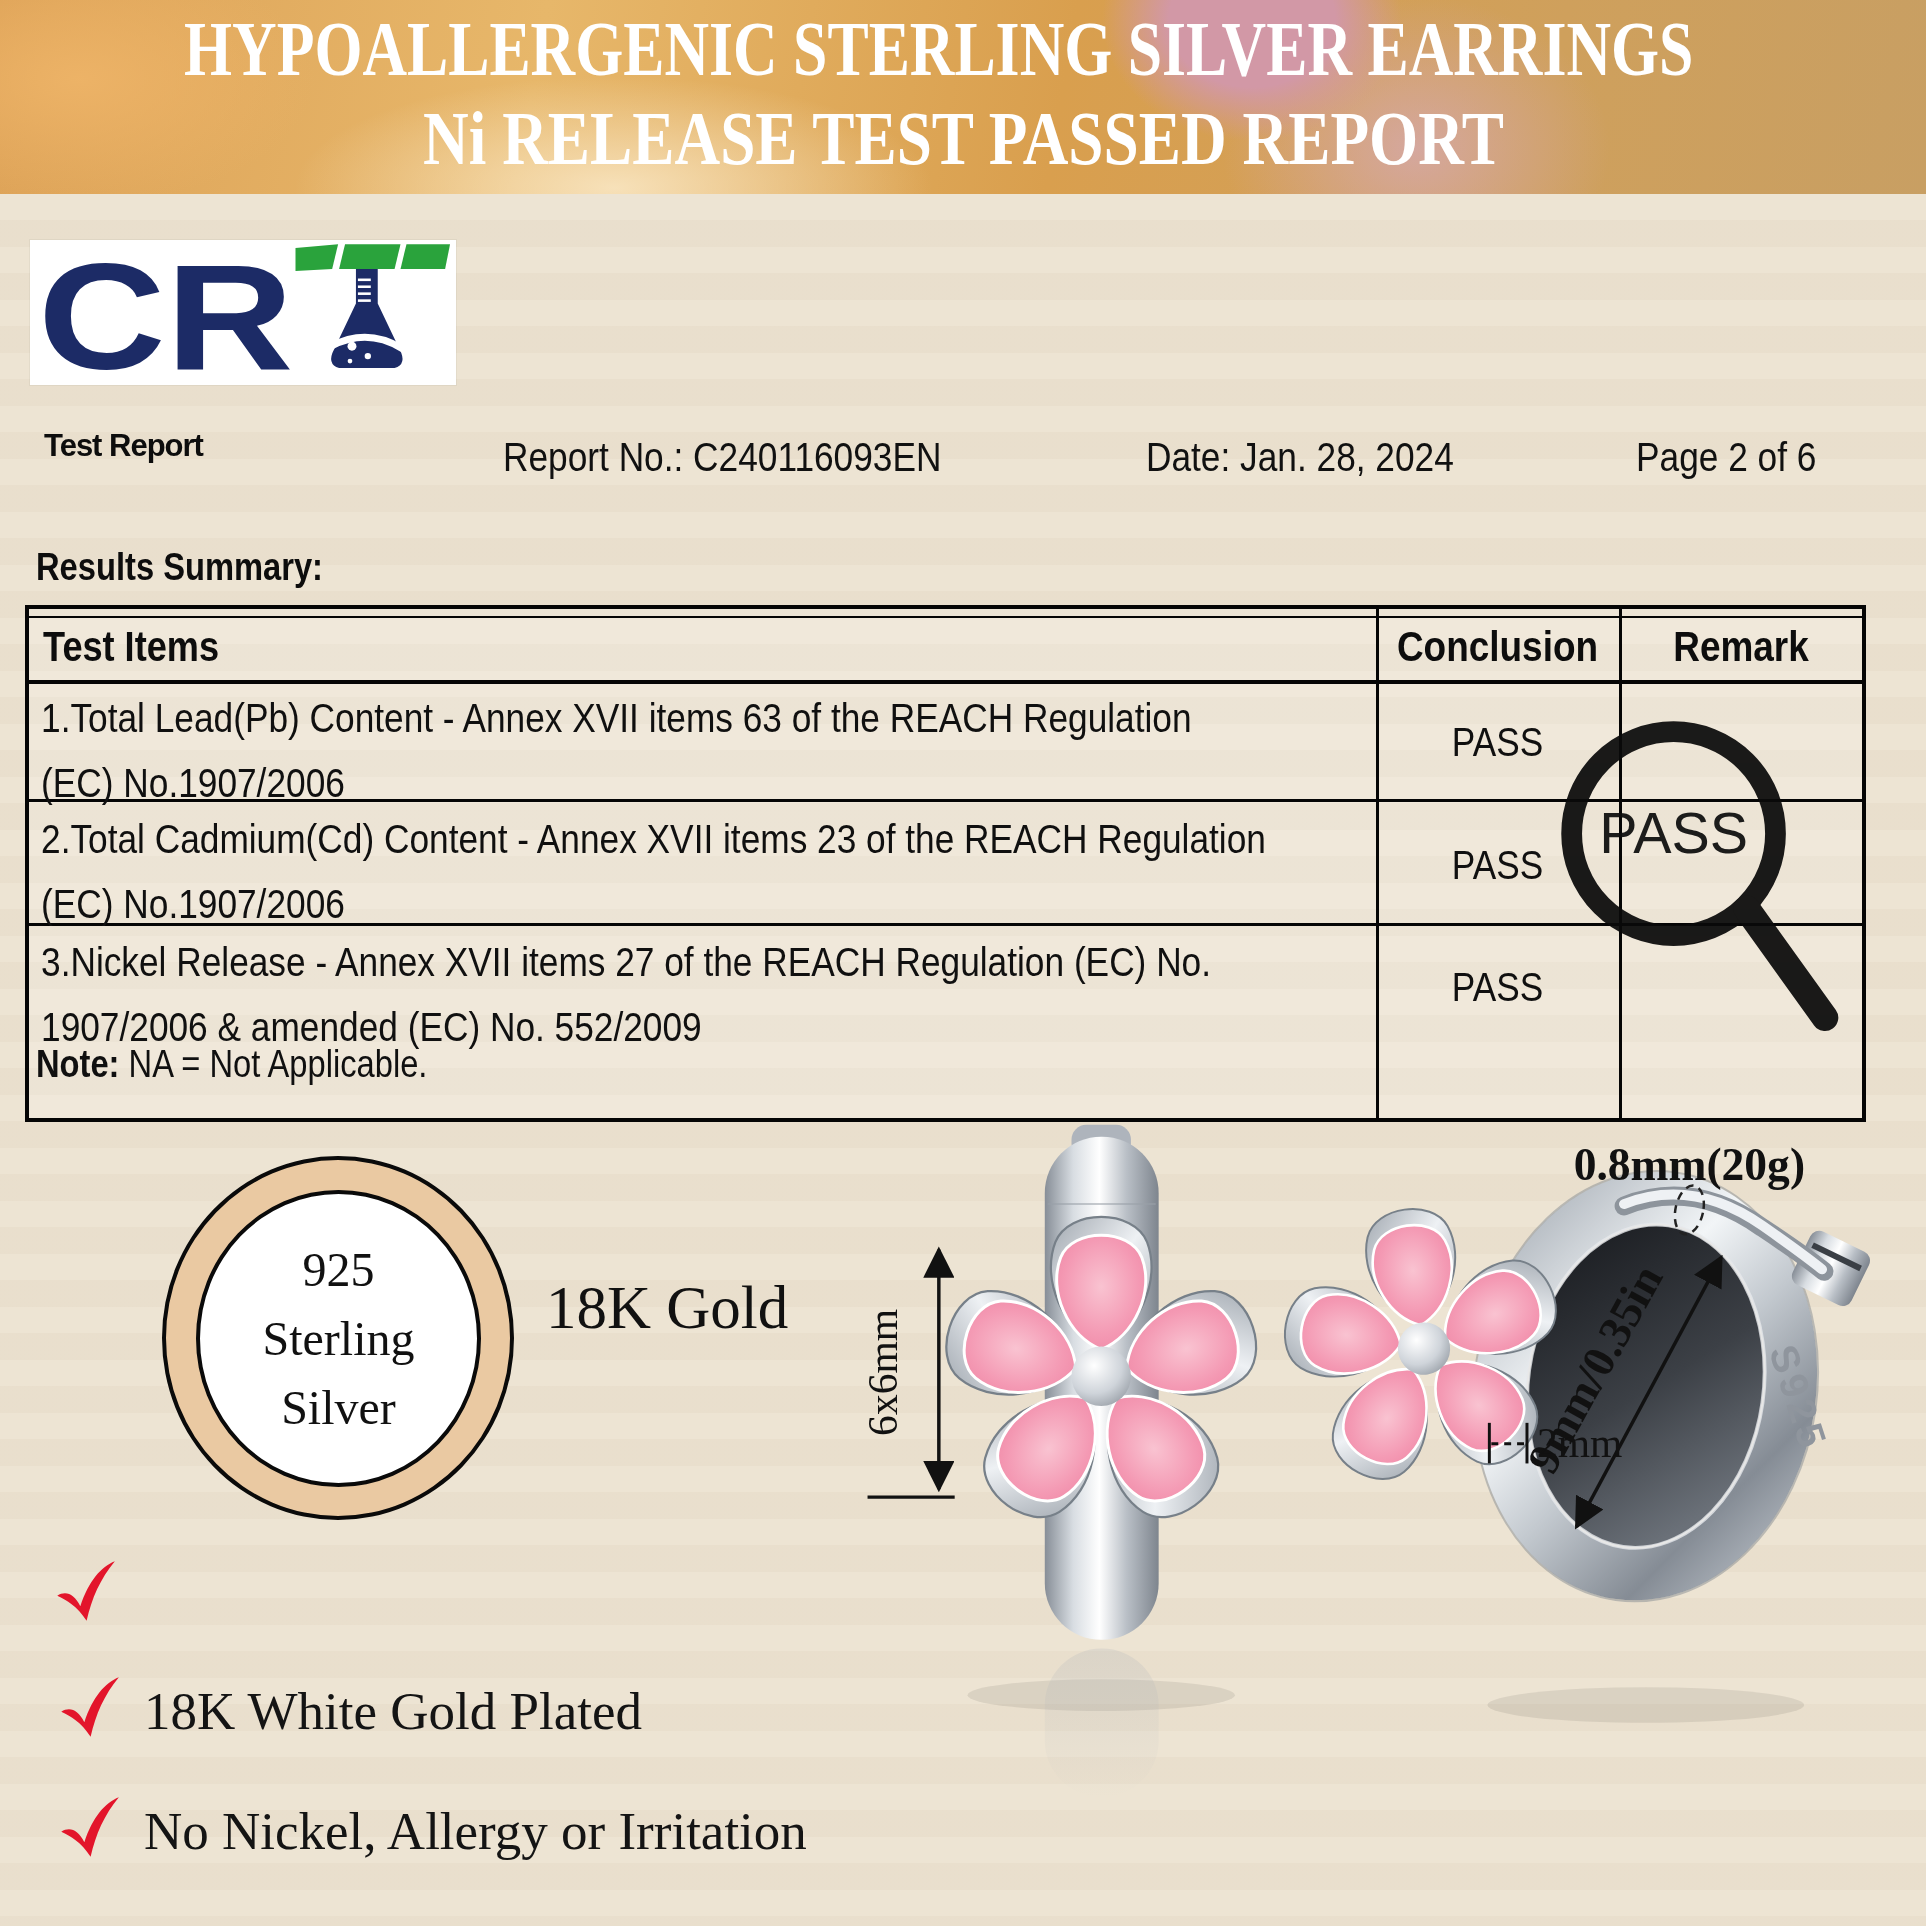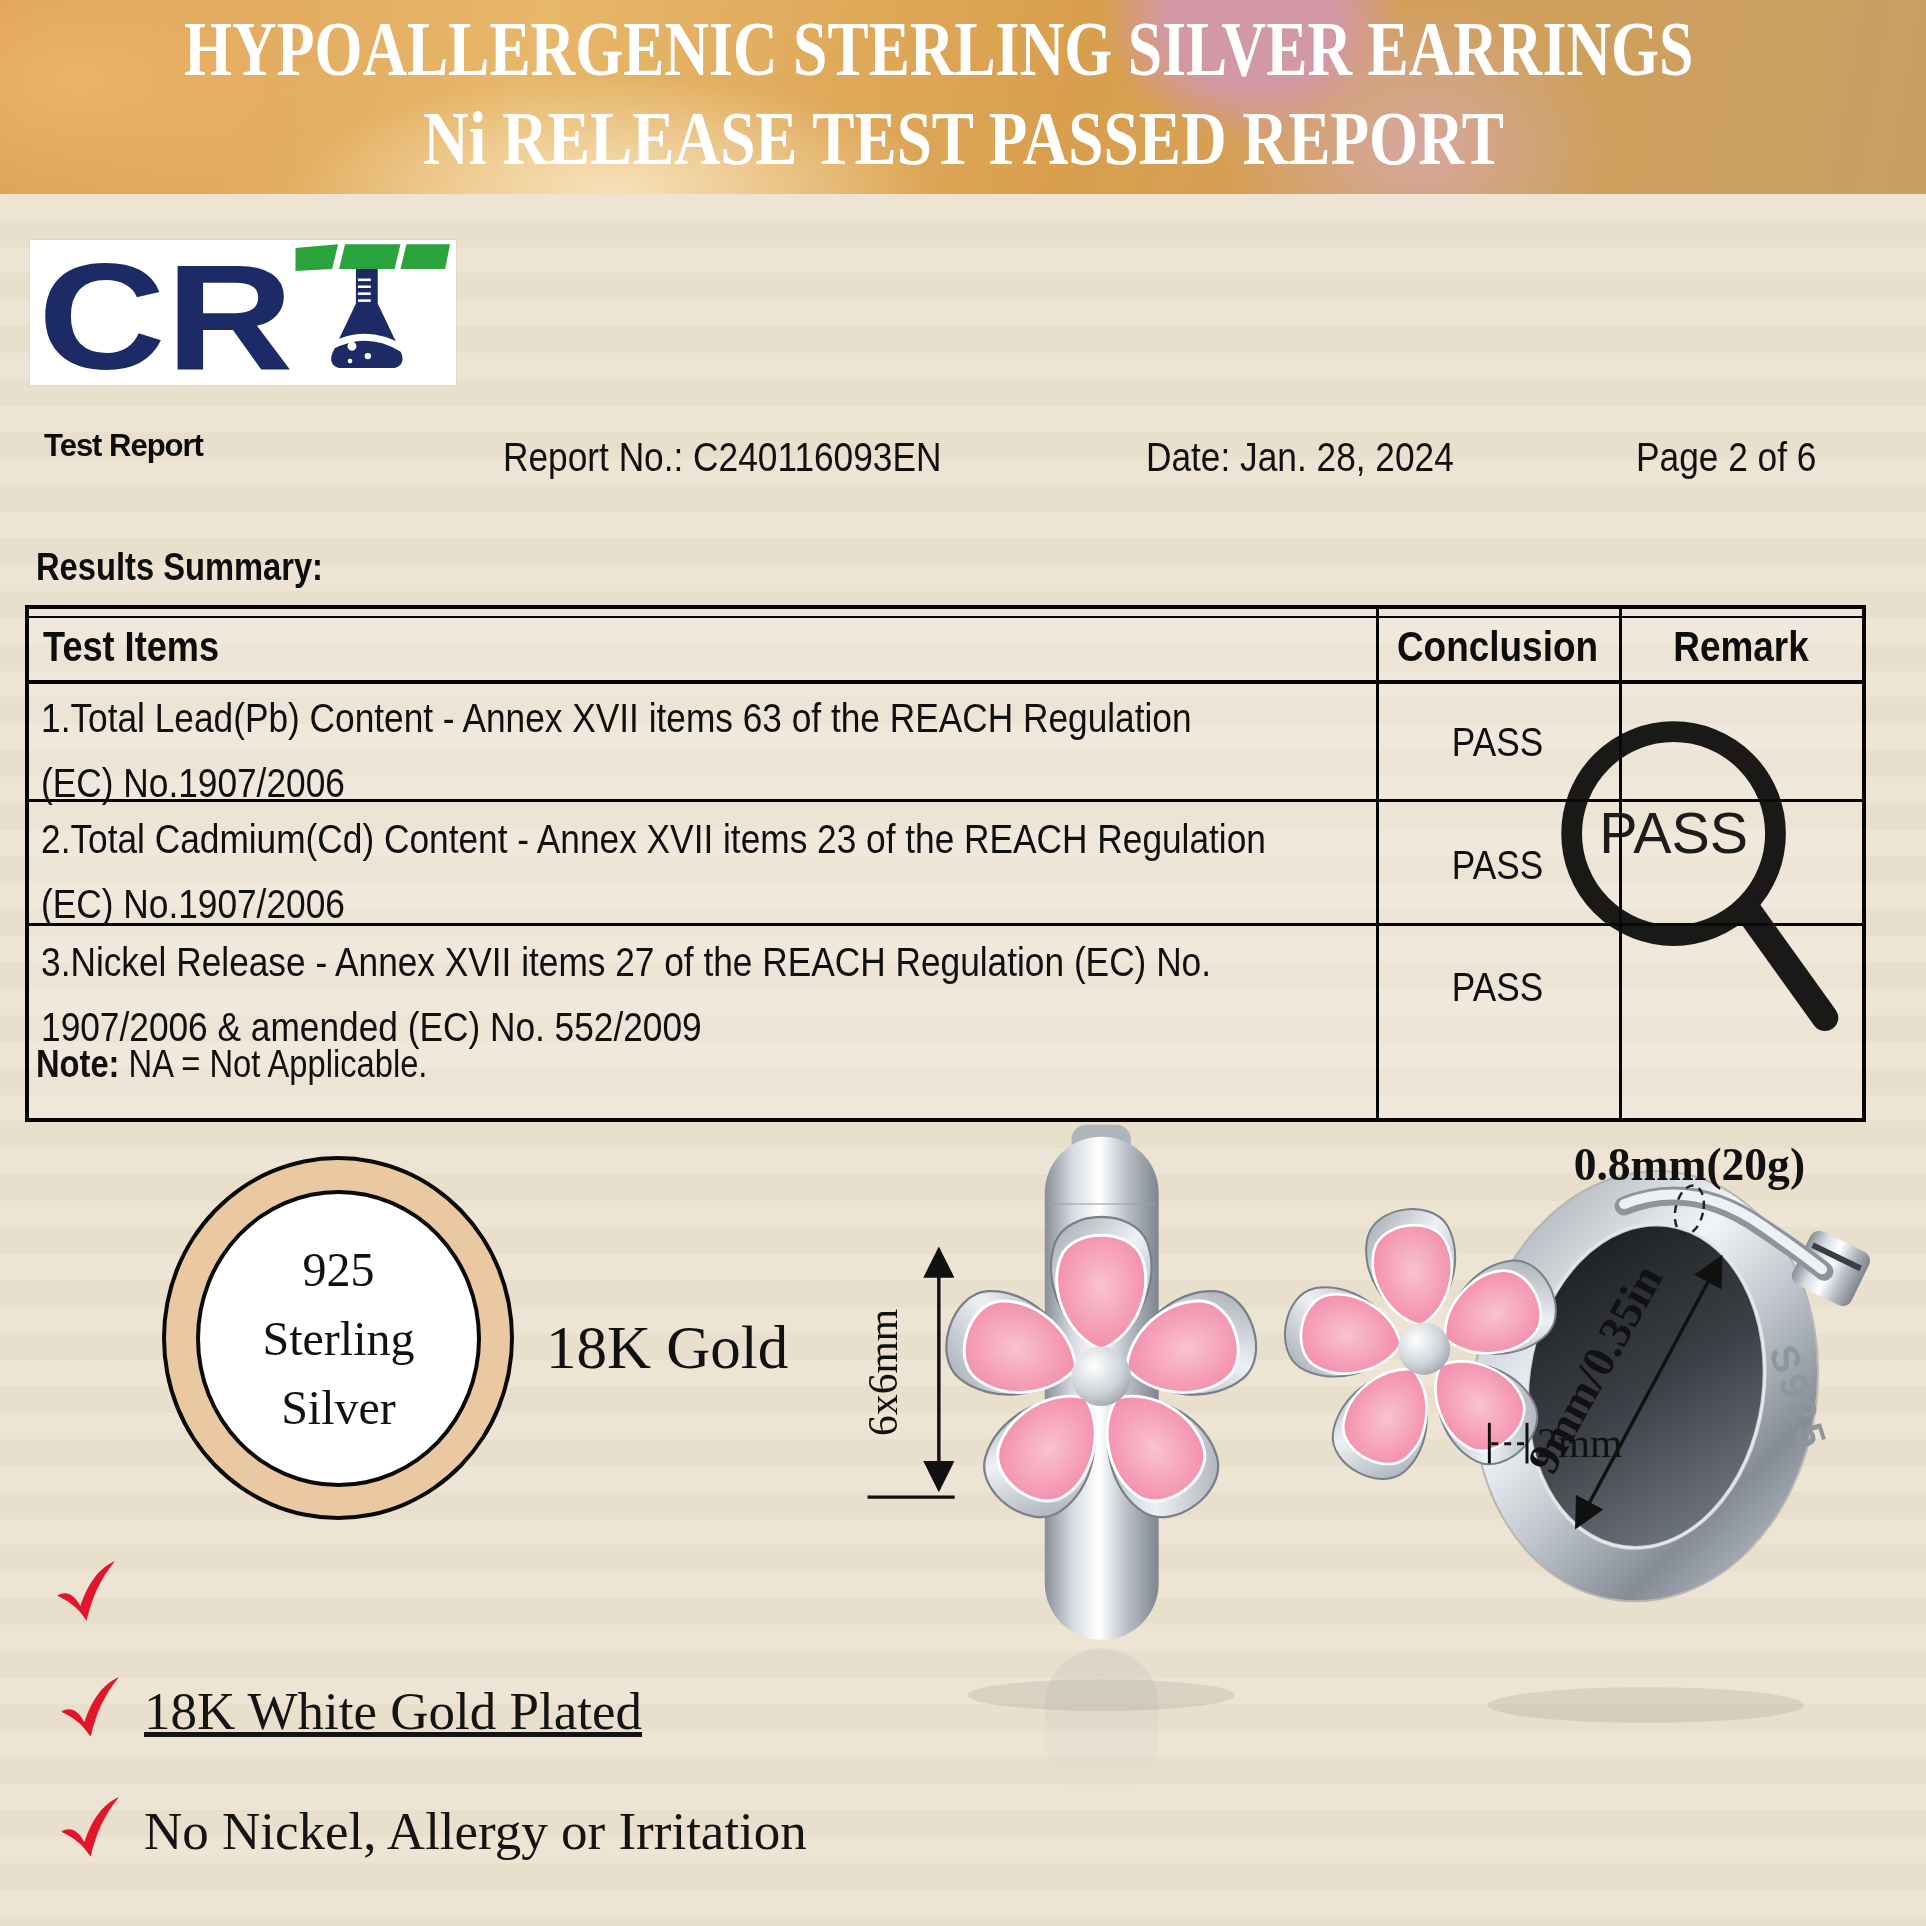--- a/index.html
+++ b/index.html
@@ -54,21 +54,21 @@
   
   .note{position:absolute;left:36px;top:1043px;font-size:38px;color:#101010;white-space:nowrap;}
   .note b{font-weight:bold;}
   
   .badge{position:absolute;left:162px;top:1156px;width:352px;height:364px;border:4px solid #0a0a0a;
     border-radius:50%;background:#eac9a2;box-sizing:border-box;}
   .badge-inner{position:absolute;left:30px;top:30px;width:285px;height:297px;border:4px solid #0a0a0a;
     border-radius:50%;background:#ffffff;box-sizing:border-box;
     display:flex;flex-direction:column;justify-content:center;align-items:center;}
   .badge-inner div{font-family:"Liberation Serif",serif;font-size:48px;color:#111;line-height:69px;}
-  .gold{position:absolute;left:546px;top:1313px;font-family:"Liberation Serif",serif;font-size:61px;color:#111;}
+  .gold{position:absolute;left:546px;top:1273px;font-family:"Liberation Serif",serif;font-size:61px;color:#111;}
   
   .feat{position:absolute;font-family:"Liberation Serif",serif;font-size:53px;color:#141414;white-space:nowrap;}
   .chk{position:absolute;width:67px;height:67px;}
   
   .earrings{position:absolute;left:822px;top:1089px;}
 </style>
 </head>
 <body>
 
 <div id="canvas">
@@ -299,21 +299,21 @@
     </g>
   </svg>
 
   <svg class="chk" style="left:51px;top:1558px;" viewBox="0 0 64 64">
     <path d="M6,36 C14,31 22,34 28,46 C36,22 48,8 61,3 C47,20 39,38 34,60 C25,46 15,40 6,36 Z" fill="#e3152b"></path>
   </svg>
 
   <svg class="chk" style="left:55px;top:1674px;" viewBox="0 0 64 64">
     <path d="M6,36 C14,31 22,34 28,46 C36,22 48,8 61,3 C47,20 39,38 34,60 C25,46 15,40 6,36 Z" fill="#e3152b"></path>
   </svg>
-  <div class="feat" style="left:144px;top:1681px;text-decoration:underline;">18K White Gold Plated</div>
+  <div class="feat" style="left:144px;top:1681px;">18K White Gold Plated</div>
 
   <svg class="chk" style="left:55px;top:1794px;" viewBox="0 0 64 64">
     <path d="M6,36 C14,31 22,34 28,46 C36,22 48,8 61,3 C47,20 39,38 34,60 C25,46 15,40 6,36 Z" fill="#e3152b"></path>
   </svg>
   <div class="feat" style="left:144px;top:1801px;">No Nickel, Allergy or Irritation</div>
 
 </div>
 
 
 </body></html>

